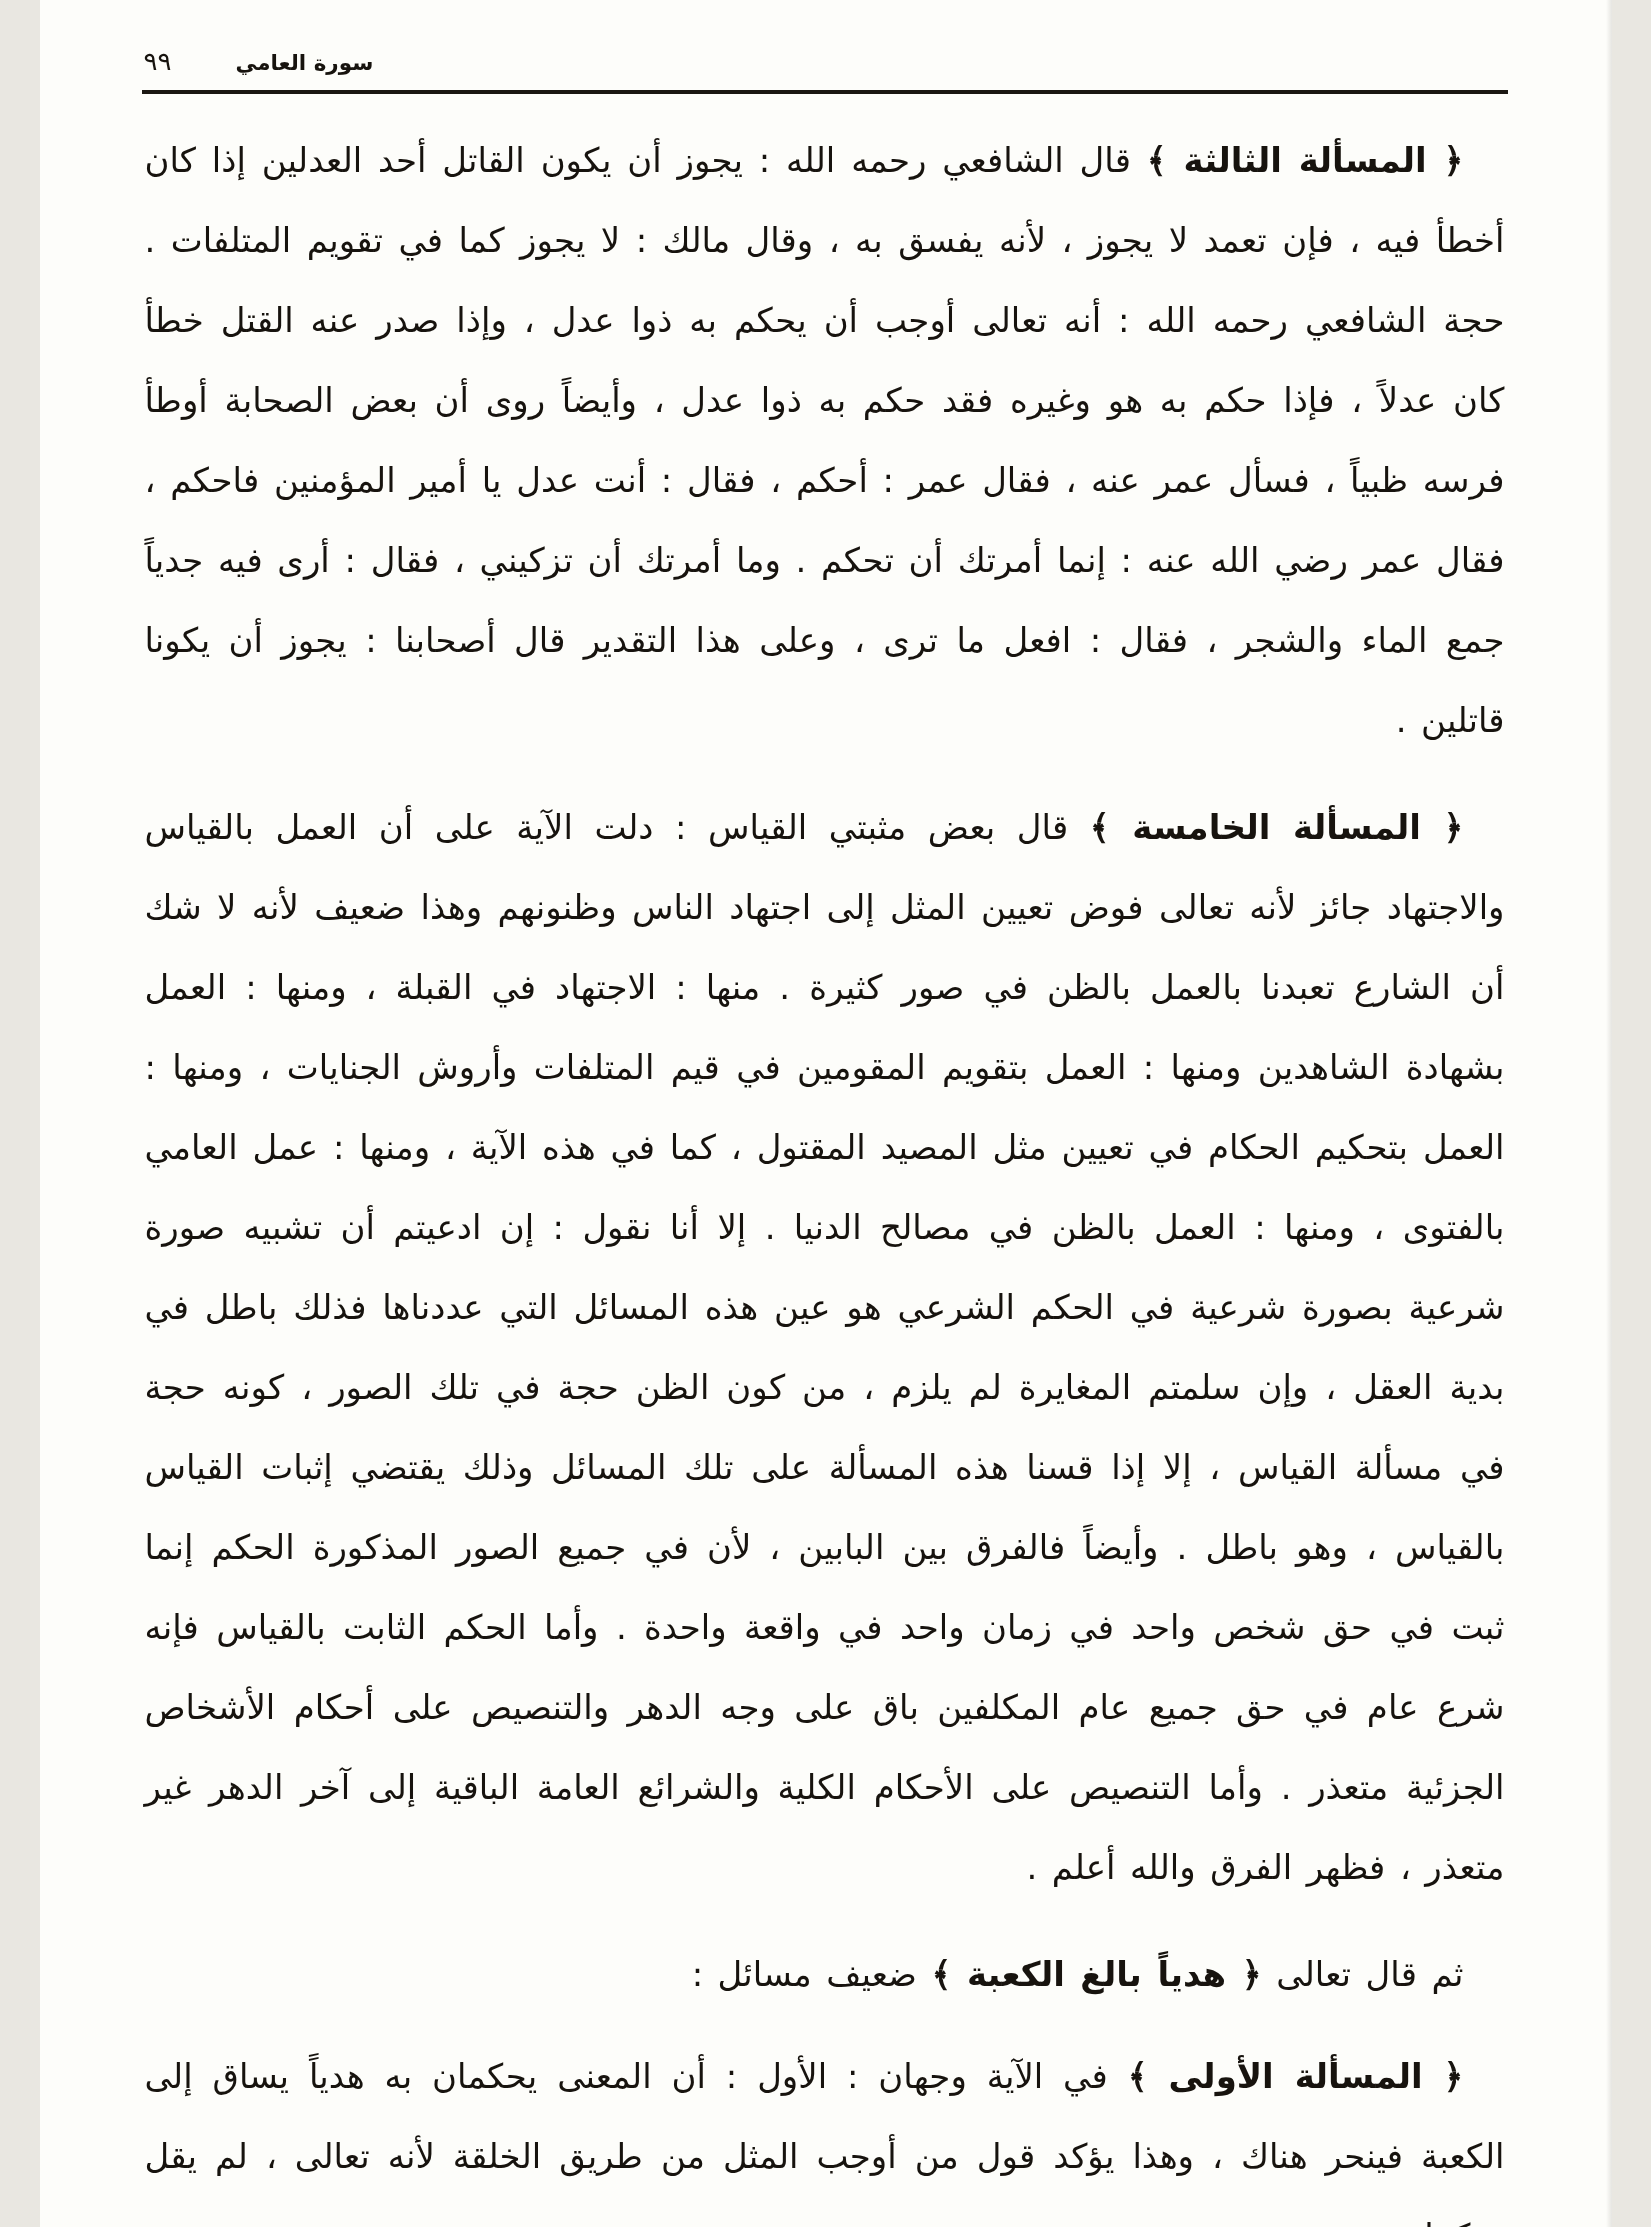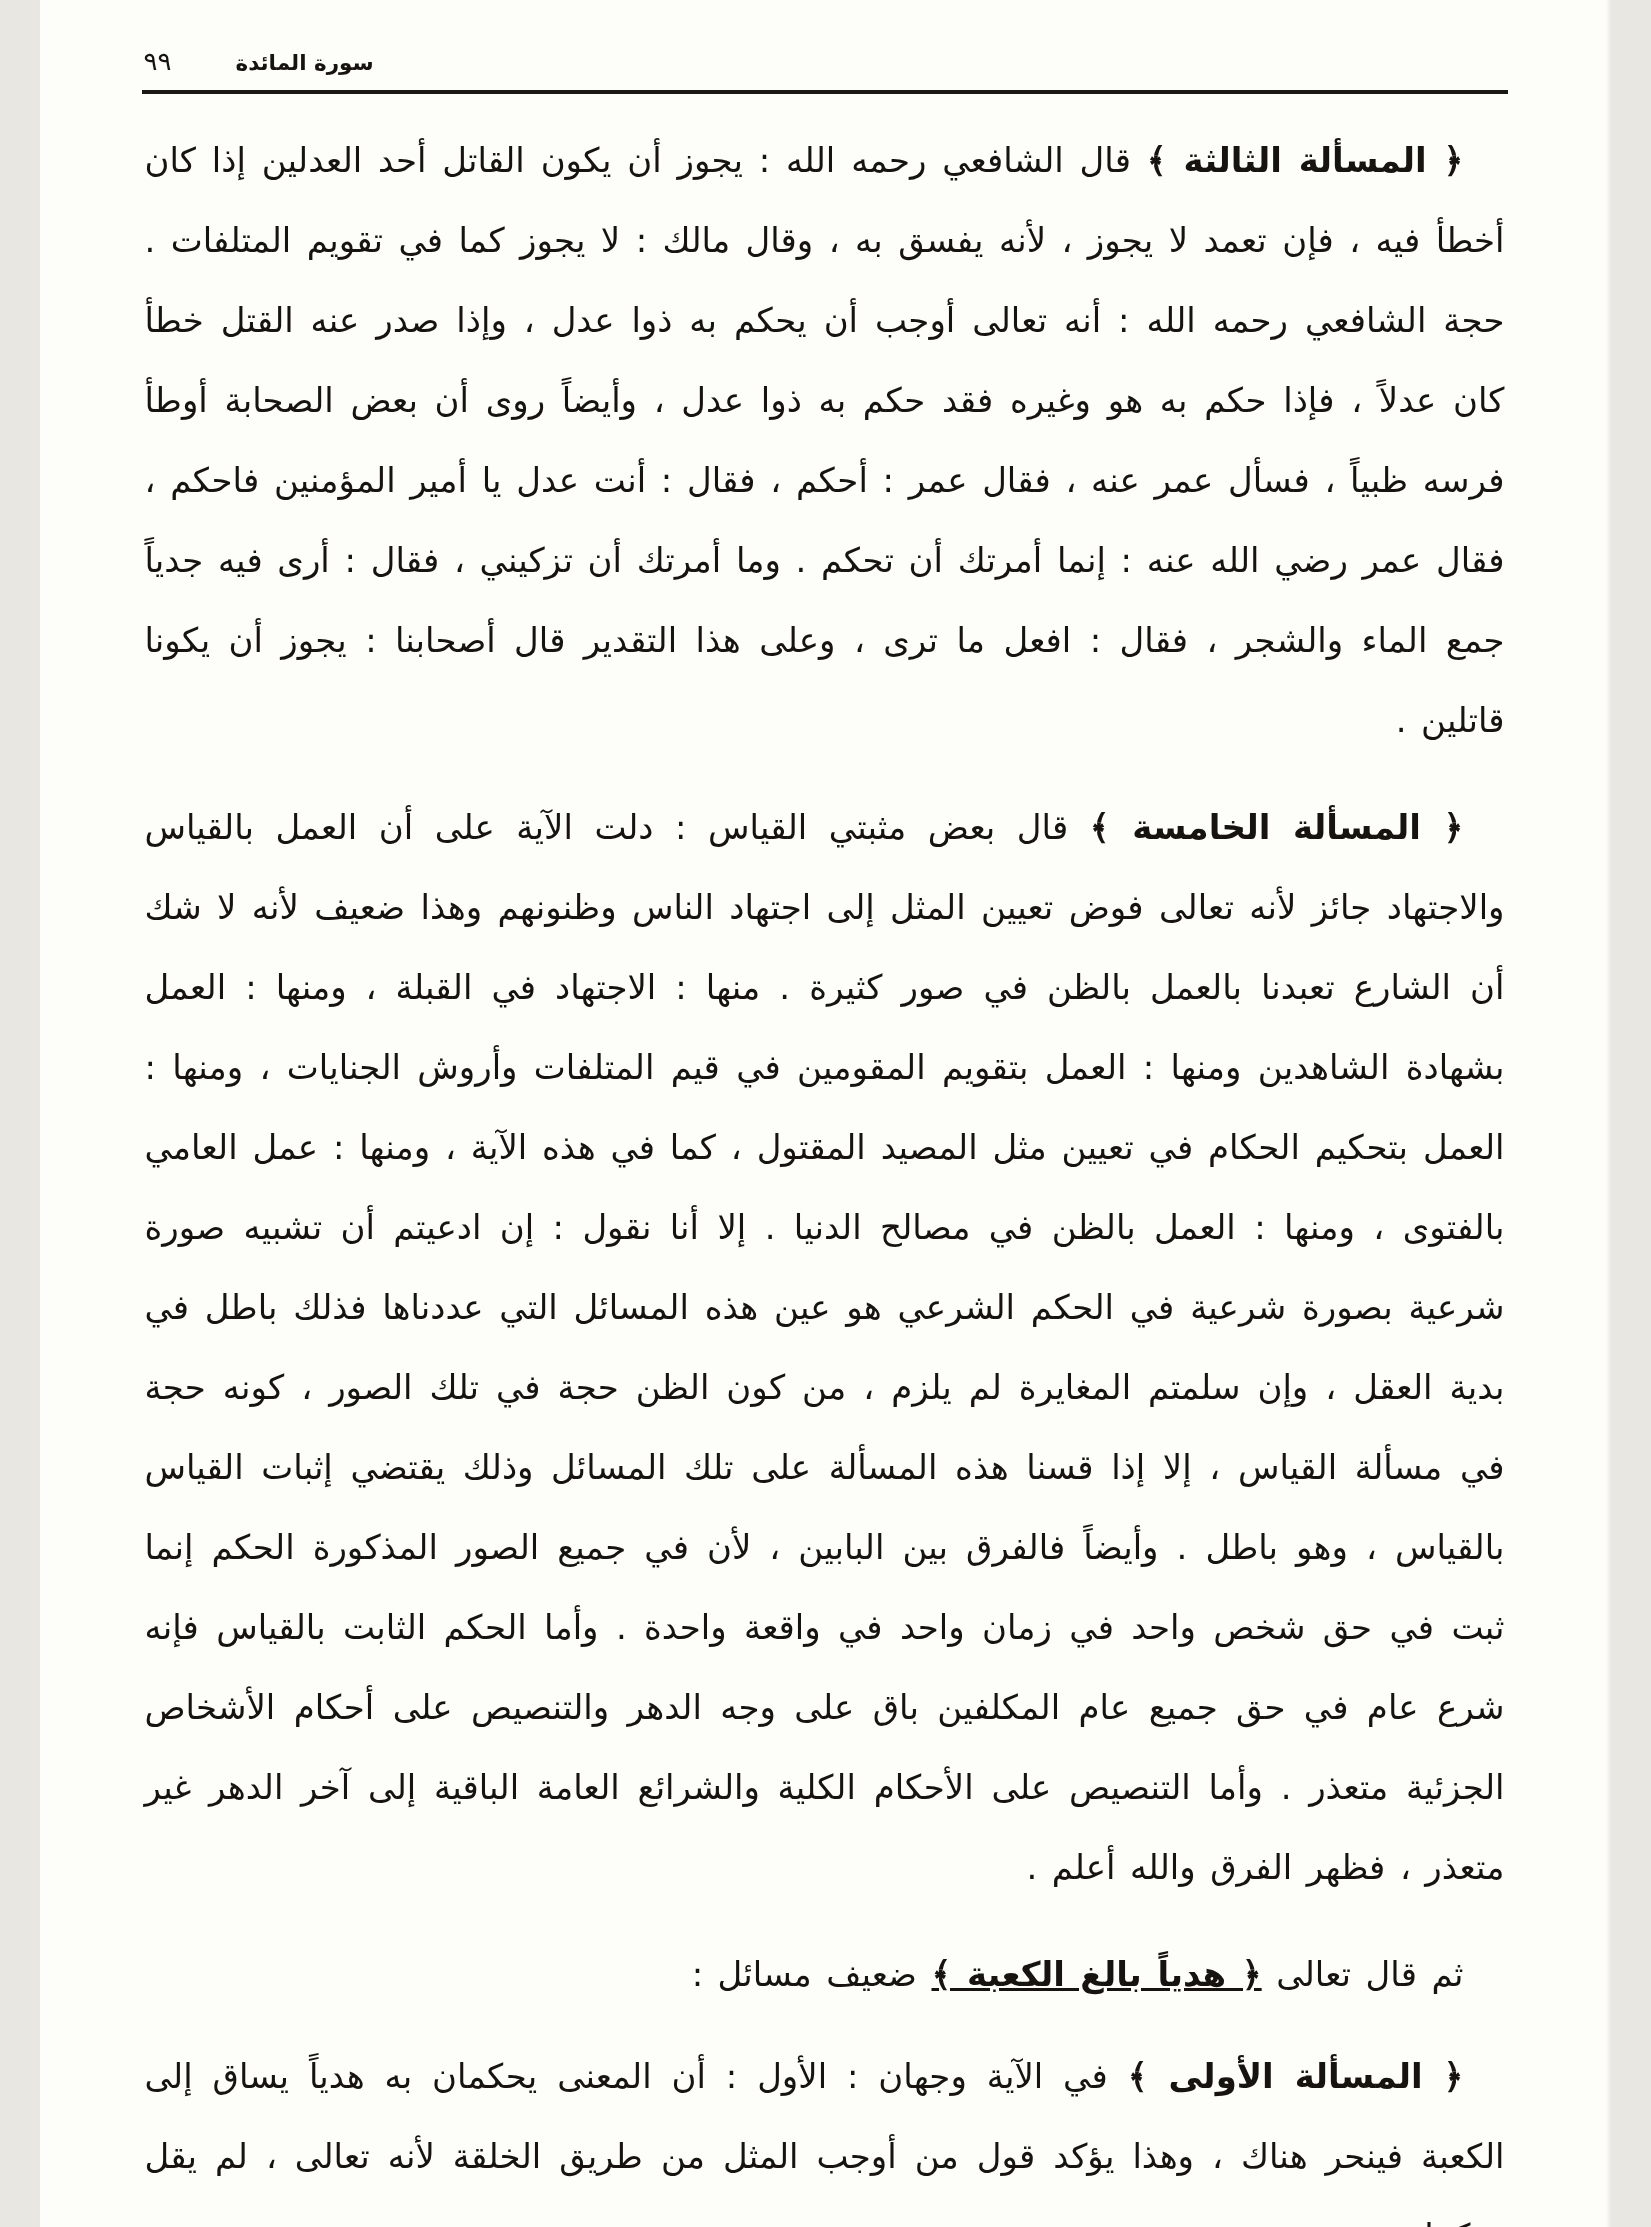--- a/index.html
+++ b/index.html
@@ -77,21 +77,21 @@
   }
 
   .para {
     text-indent: 41px;
     margin-bottom: 27px;
   }
 
   .para.tight { margin-bottom: 22px; }
 
   .marker { font-weight: bold; }
-  .bold   { font-weight: bold; text-decoration: underline; }
+  .bold   { font-weight: bold; }
 
   .verse-line { margin-bottom: 22px; }
 
   
   .scan-edge {
     position: absolute;
     top: 0;
     right: 0;
     width: 6px;
     height: 100%;
@@ -100,21 +100,21 @@
   }
 </style>
 </head>
 <body>
 
 <div class="page">
 
   <header class="page-header">
     <div class="header-left">
       <span class="page-number">٩٩</span>
-      <span class="surah-name">سورة المائدة</span>
+      <span class="surah-name">سورة العامي</span>
     </div>
   </header>
 
   <div class="header-rule"></div>
 
   <main class="body-text">
 
     <p class="para">
       <span class="marker">﴿ المسألة الثالثة ﴾</span>
       <span class="ptext">قال الشافعي رحمه الله : يجوز أن يكون القاتل أحد العدلين إذا كان أخطأ فيه ، فإن تعمد لا يجوز ، لأنه يفسق به ، وقال مالك : لا يجوز كما في تقويم المتلفات . حجة الشافعي رحمه الله : أنه تعالى أوجب أن يحكم به ذوا عدل ، وإذا صدر عنه القتل خطأ كان عدلاً ، فإذا حكم به هو وغيره فقد حكم به ذوا عدل ، وأيضاً روى أن بعض الصحابة أوطأ فرسه ظبياً ، فسأل عمر عنه ، فقال عمر : أحكم ، فقال : أنت عدل يا أمير المؤمنين فاحكم ، فقال عمر رضي الله عنه : إنما أمرتك أن تحكم . وما أمرتك أن تزكيني ، فقال : أرى فيه جدياً جمع الماء والشجر ، فقال : افعل ما ترى ، وعلى هذا التقدير قال أصحابنا : يجوز أن يكونا قاتلين .</span>

